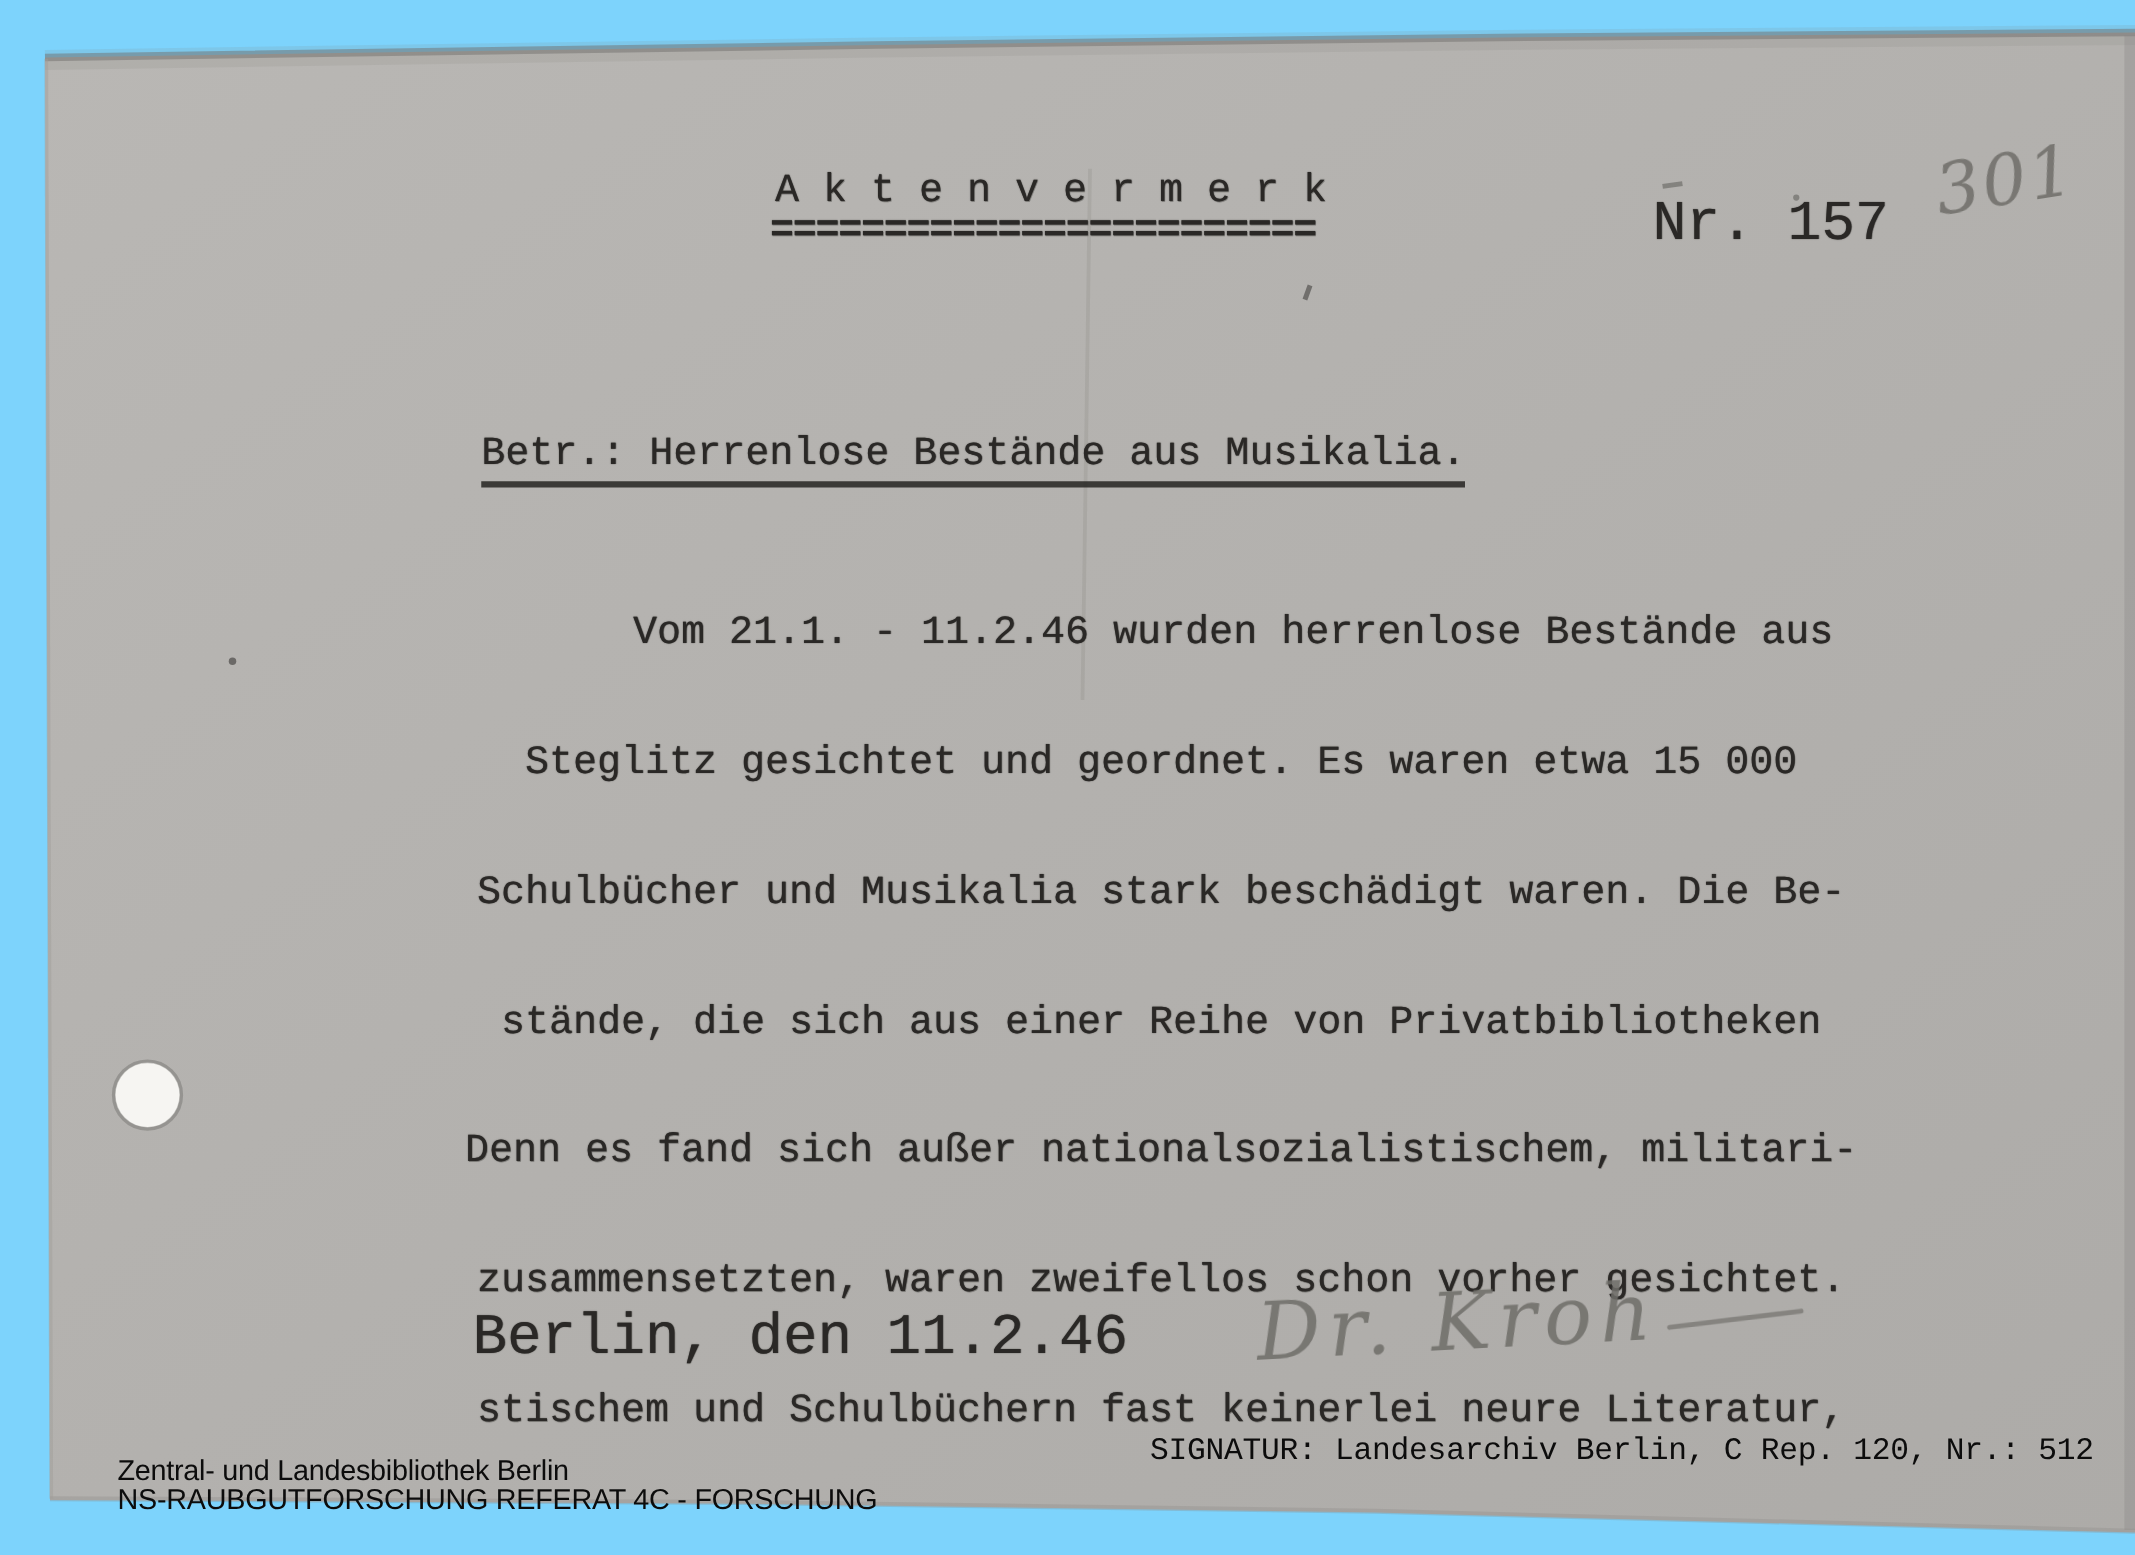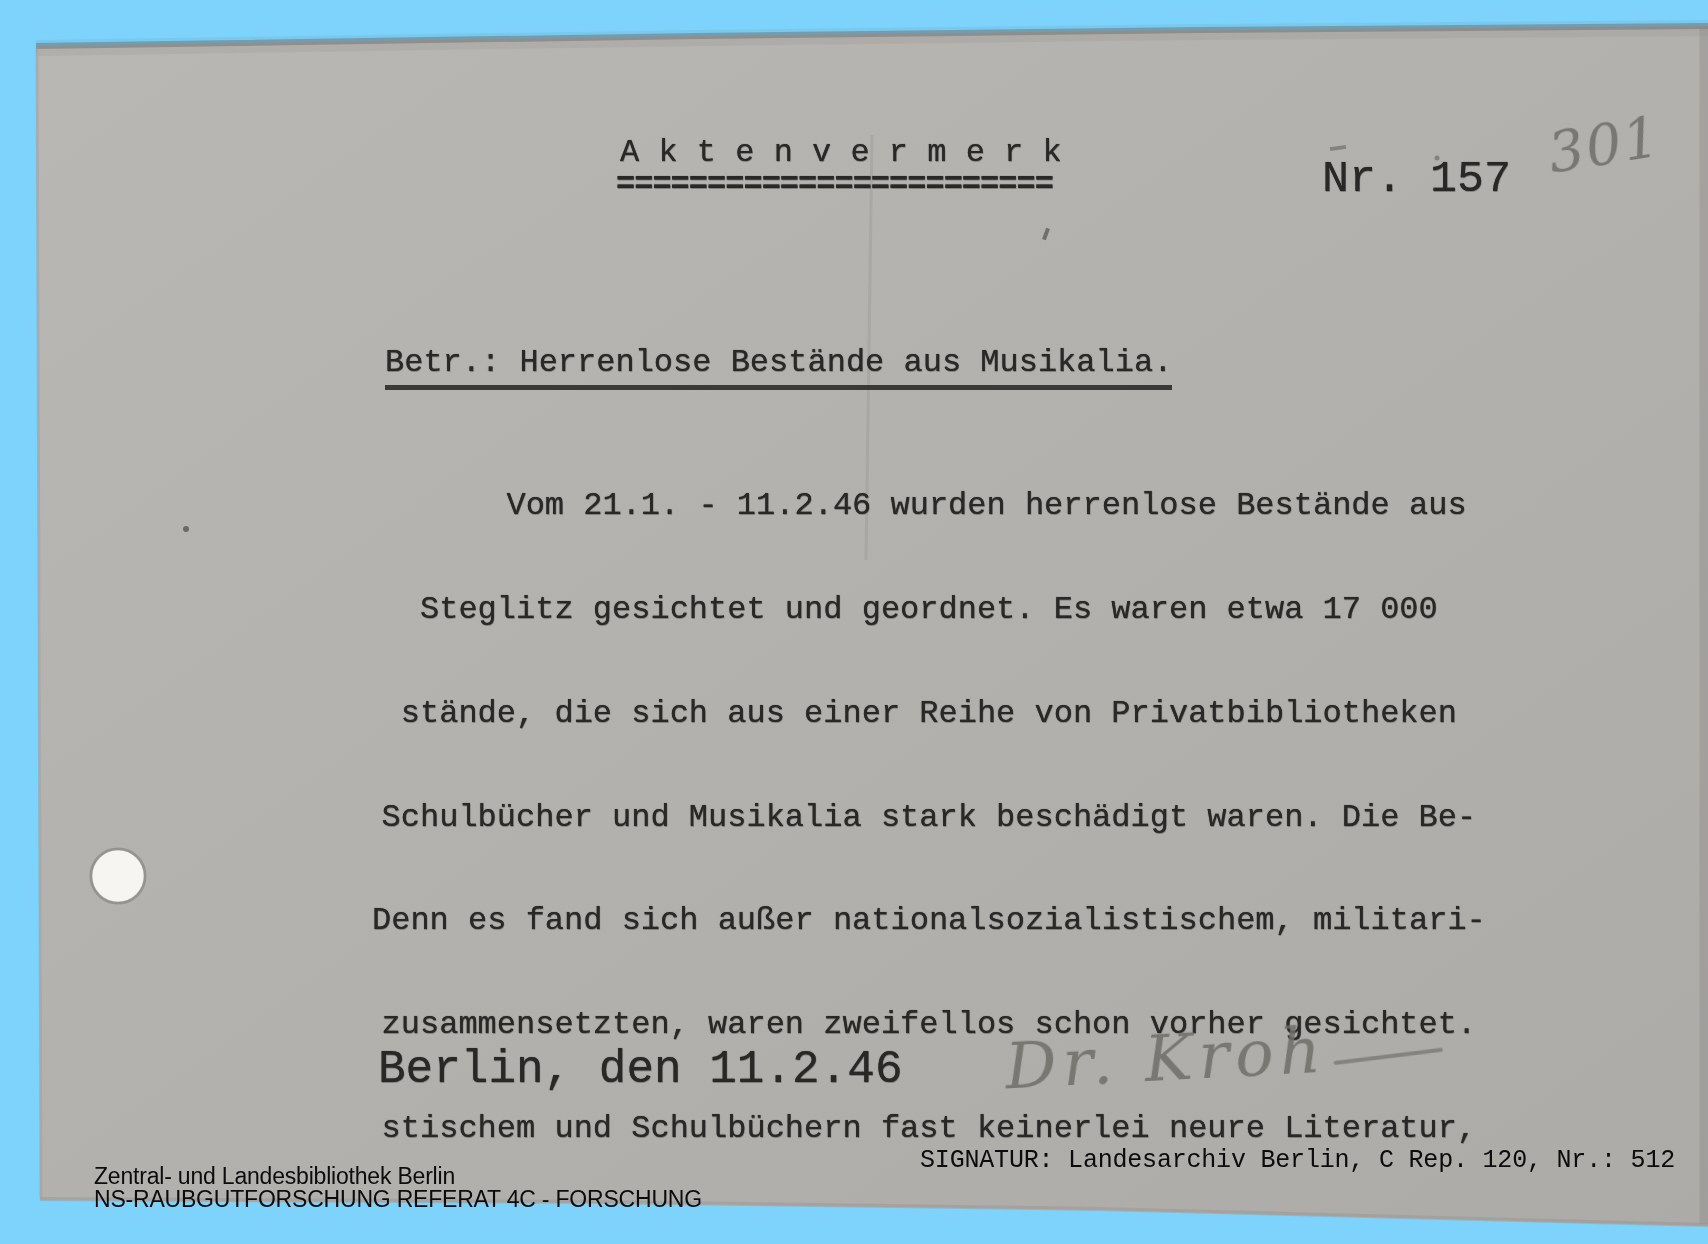--- a/index.html
+++ b/index.html
@@ -86,23 +86,23 @@
   <div class="doc">
     <div class="tw title">A k t e n v e r m e r k</div>
     <div class="tw title-underline">========================</div>
     <div class="tw doc-number">Nr. 157</div>
     <div class="hw hw-pagenum">301</div>
 
     <div class="tw subject">Betr.: Herrenlose Bestände aus Musikalia.</div>
 
     <div class="tw bodytext">
       <div class="line">      Vom 21.1. - 11.2.46 wurden herrenlose Bestände aus</div>
-      <div class="line">Steglitz gesichtet und geordnet. Es waren etwa 17 000</div>
+      <div class="line">Steglitz gesichtet und geordnet. Es waren etwa 15 000</div>
+      <div class="line">Schulbücher und Musikalia stark beschädigt waren. Die Be-</div>
       <div class="line">stände, die sich aus einer Reihe von Privatbibliotheken</div>
-      <div class="line">Schulbücher und Musikalia stark beschädigt waren. Die Be-</div>
       <div class="line">Denn es fand sich außer nationalsozialistischem, militari-</div>
       <div class="line">zusammensetzten, waren zweifellos schon vorher gesichtet.</div>
       <div class="line">stischem und Schulbüchern fast keinerlei neure Literatur,</div>
       
       
       
       
       
       
       

